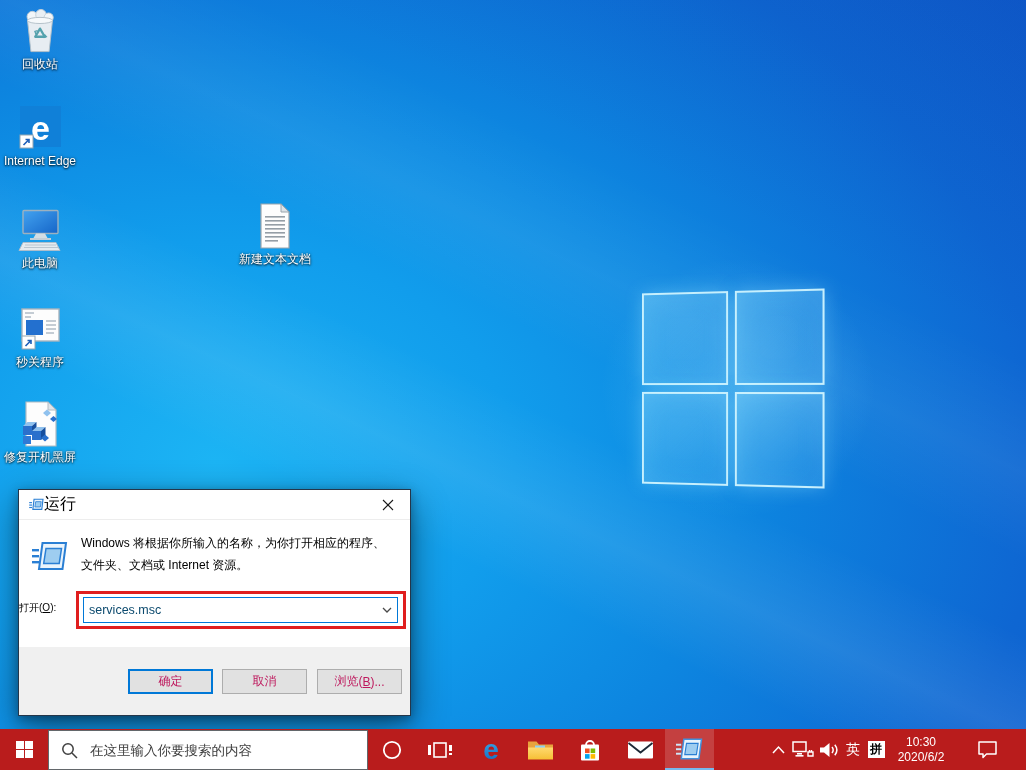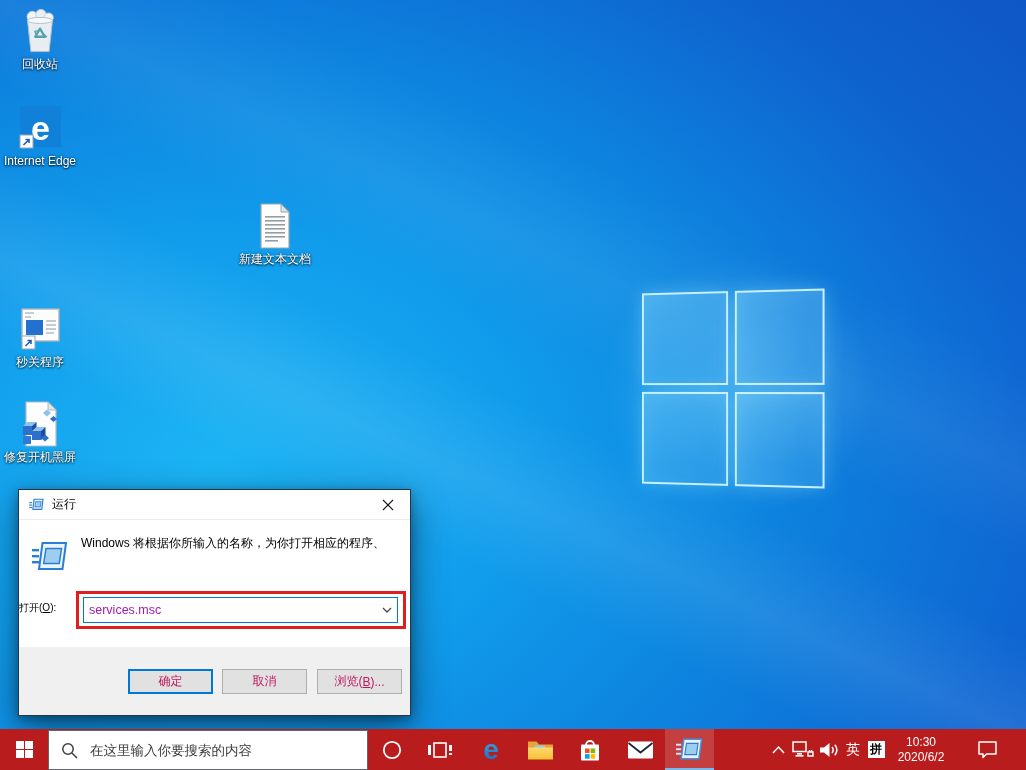--- a/index.html
+++ b/index.html
@@ -28,32 +28,32 @@
   .dicon{position:absolute;width:76px;display:flex;flex-direction:column;align-items:center;cursor:default;}
   .dicon .art{height:48px;display:flex;align-items:flex-end;justify-content:center;}
   .dlabel{margin-top:3px;color:#fff;font-size:12px;line-height:13px;text-align:center;
     text-shadow:0 1px 2px rgba(0,0,0,.9), 0 0 3px rgba(0,0,0,.55);}
 
   
   .dialog{position:absolute;left:18px;top:489px;width:393px;height:227px;background:#fff;
     border:1px solid #24364a;box-shadow:0 12px 34px rgba(0,0,0,.45), 0 3px 10px rgba(0,0,0,.3);}
   .titlebar{position:relative;height:30px;display:flex;align-items:center;padding-left:10px;
     border-bottom:1px solid #ededed;background:#fff;}
-  .titlebar .ttl{font-size:12px;color:#000;margin-left:8px;}
+  .titlebar .ttl{font-size:16px;color:#000;}
   .dlg-close{position:absolute;right:0;top:0;width:44px;height:29px;display:flex;align-items:center;
     justify-content:center;cursor:pointer;}
   .dlg-body{position:relative;height:129px;background:#fff;}
   .run-big-icon{position:absolute;left:13px;top:20px;}
   .desc{position:absolute;left:62px;top:12px;font-size:12px;line-height:22px;color:#000;white-space:nowrap;}
   .open-label{position:absolute;left:0;top:81px;font-size:10px;color:#000;}
   .u{text-decoration:underline;}
   .red-box{position:absolute;left:57px;top:71px;width:330px;height:38px;border:3px solid #e01e1e;
     padding:3px 5px 3px 4px;background:#fff;}
   .combo{display:flex;align-items:stretch;height:26px;border:1px solid #0078d7;background:#fff;}
-  .combo input{flex:1;border:none;outline:none;padding:0 0 0 5px;font-size:12.5px;color:#a21caf;background:#fff;}
+  .combo input{flex:1;border:none;outline:none;padding:0 0 0 5px;font-size:12.5px;color:#0c4a6e;background:#fff;}
   .combo .dd{width:20px;display:flex;align-items:center;justify-content:center;cursor:pointer;}
   .dlg-footer{position:absolute;left:0;right:0;bottom:0;height:68px;background:#f0f0f0;}
   .btn{position:absolute;top:22px;width:85px;height:25px;display:flex;align-items:center;justify-content:center;
     font-size:12px;color:#be185d;background:#e1e1e1;border:1px solid #adadad;cursor:pointer;}
   .btn-ok{left:109px;border:2px solid #0078d7;}
   .btn-cancel{left:203px;}
   .btn-browse{left:298px;}
 
   
   .taskbar{position:absolute;left:0;bottom:0;width:1026px;height:41px;background:#b91c1c;}
@@ -120,20 +120,38 @@
       <svg width="46" height="48" viewBox="0 0 46 48">
         <rect x="3" y="2" width="41" height="41" fill="#1080d8"></rect>
         <text x="23.5" y="36" text-anchor="middle" font-size="34" font-weight="bold" fill="#ffffff">e</text>
         <rect x="3" y="31" width="13" height="13" fill="#ffffff" stroke="#93a5b2" stroke-width="1"></rect>
         <path d="M6.5 41 L12 35.5 M8.5 35.5 H12 V39" fill="none" stroke="#1f5fb8" stroke-width="1.6"></path>
       </svg>
     </div>
     <div class="dlabel">Internet Edge</div>
   </div>
 
+  <div class="dicon" style="left:2px;top:206px;">
+    <div class="art">
+      <svg width="48" height="46" viewBox="0 0 48 46">
+        <defs>
+          <linearGradient id="scr" x1="0" y1="0" x2="1" y2="1">
+            <stop offset="0" stop-color="#43a3f0"></stop>
+              <stop offset="1" stop-color="#1565c8"></stop>
+          </linearGradient>
+        </defs>
+        <rect x="7" y="2.5" width="35" height="23" rx="1" fill="url(#scr)" stroke="#9db1bf" stroke-width="1.4"></rect>
+        <path d="M20 25.5 h9 l2.5 4.5 h-14 z" fill="#d3dde4"></path>
+        <rect x="14" y="30" width="21" height="2" fill="#c3cfd8"></rect>
+        <path d="M7 34.5 L40 34.5 L44 42.5 L3 42.5 Z" fill="#e4ebf0" stroke="#aebecb" stroke-width="1"></path>
+        <path d="M9 37 H40 M8 39.5 H42" stroke="#b9c6d0" stroke-width="1.2"></path>
+      </svg>
+    </div>
+    <div class="dlabel">此电脑</div>
+  </div>
 
   <div class="dicon" style="left:2px;top:305px;">
     <div class="art">
       <svg width="48" height="48" viewBox="0 0 48 48">
         <rect x="6" y="4" width="37" height="32" fill="#fdfdfd" stroke="#a8b4be" stroke-width="1.4"></rect>
         <rect x="9" y="7" width="9" height="2" fill="#c4ccd4"></rect>
         <rect x="9" y="11" width="6" height="2" fill="#c4ccd4"></rect>
         <rect x="10" y="15" width="17" height="15" fill="#2370cf"></rect>
         <rect x="30" y="15" width="10" height="2" fill="#c4ccd4"></rect>
         <rect x="30" y="19" width="10" height="2" fill="#c4ccd4"></rect>
@@ -209,20 +227,21 @@
         <svg width="36" height="32" viewBox="0 0 36 32">
           <rect x="0" y="9" width="7" height="2.4" fill="#2a7fd4"></rect>
           <rect x="0" y="15" width="7" height="2.4" fill="#2a7fd4"></rect>
           <rect x="0" y="21" width="7" height="2.4" fill="#2a7fd4"></rect>
           <path d="M10.5 3 H34 L30.5 29 H7 Z" fill="#eaf4fc" stroke="#2a7fd4" stroke-width="2"></path>
           <path d="M14 8.5 H29.5 L27.2 23.5 H11.7 Z" fill="#9ecdf0" stroke="#2a7fd4" stroke-width="1.5"></path>
         </svg>
       </div>
       <div class="desc">
         <div>Windows 将根据你所输入的名称，为你打开相应的程序、</div>
+        <div>文件夹、文档或 Internet 资源。</div>
       </div>
 
       <div class="open-label"><span>打开(</span><span class="u">O</span><span>):</span></div>
 
       <div class="red-box">
         <div class="combo">
           <input type="text" value="services.msc" style="">
           <div class="dd">
             <svg width="10" height="6" viewBox="0 0 10 6">
               <path d="M1 1 L5 5 L9 1" fill="none" stroke="#4a4a4a" stroke-width="1.3"></path>

